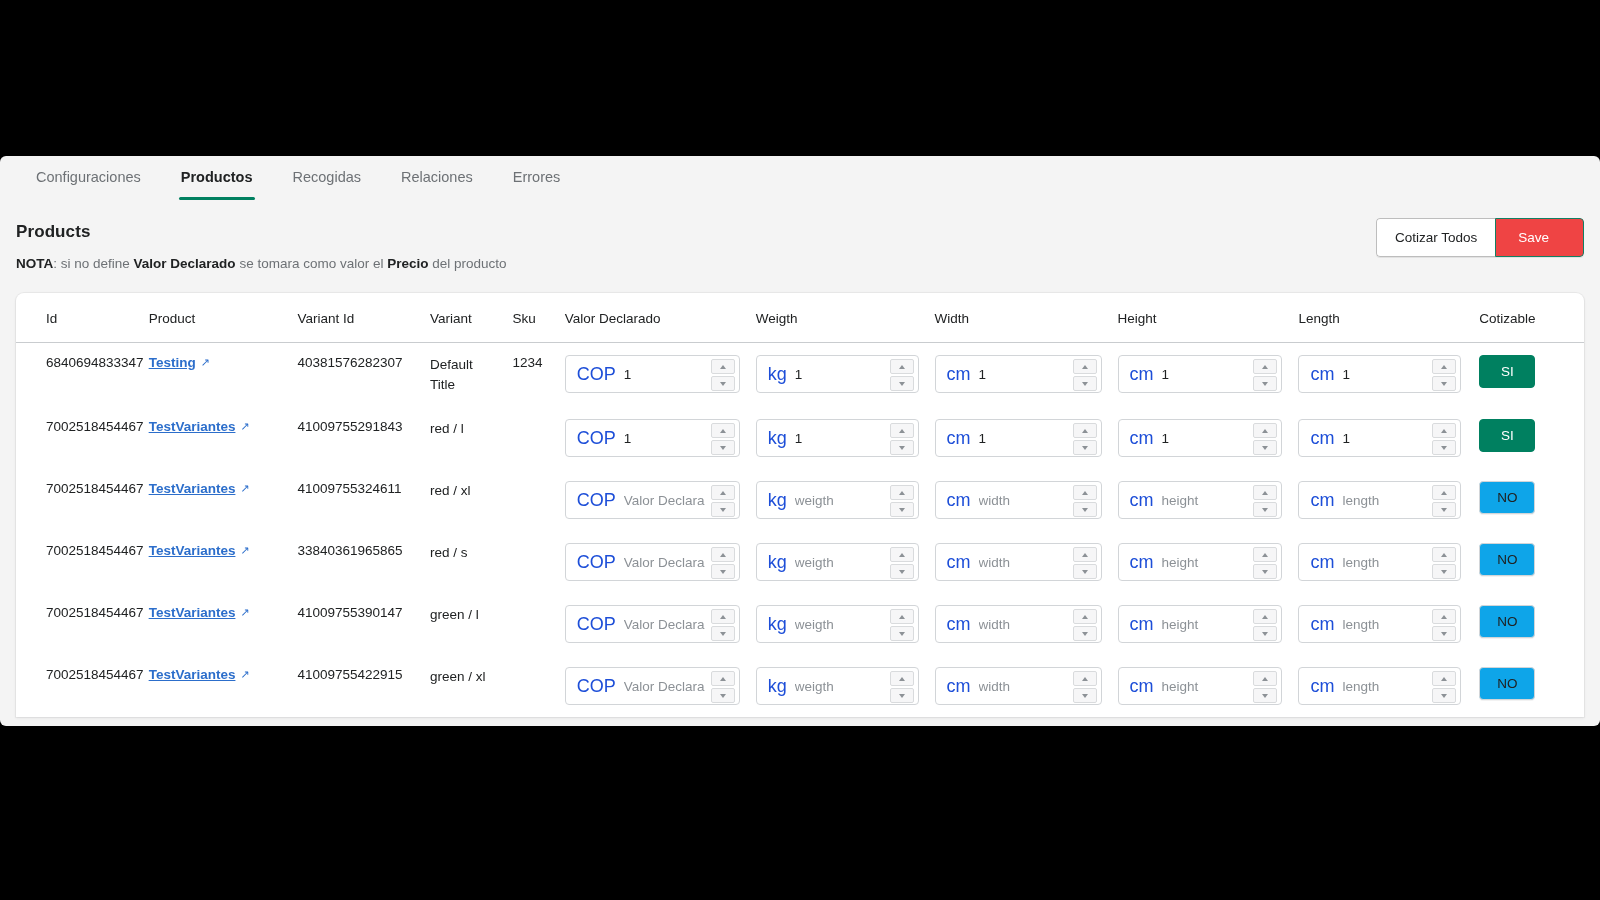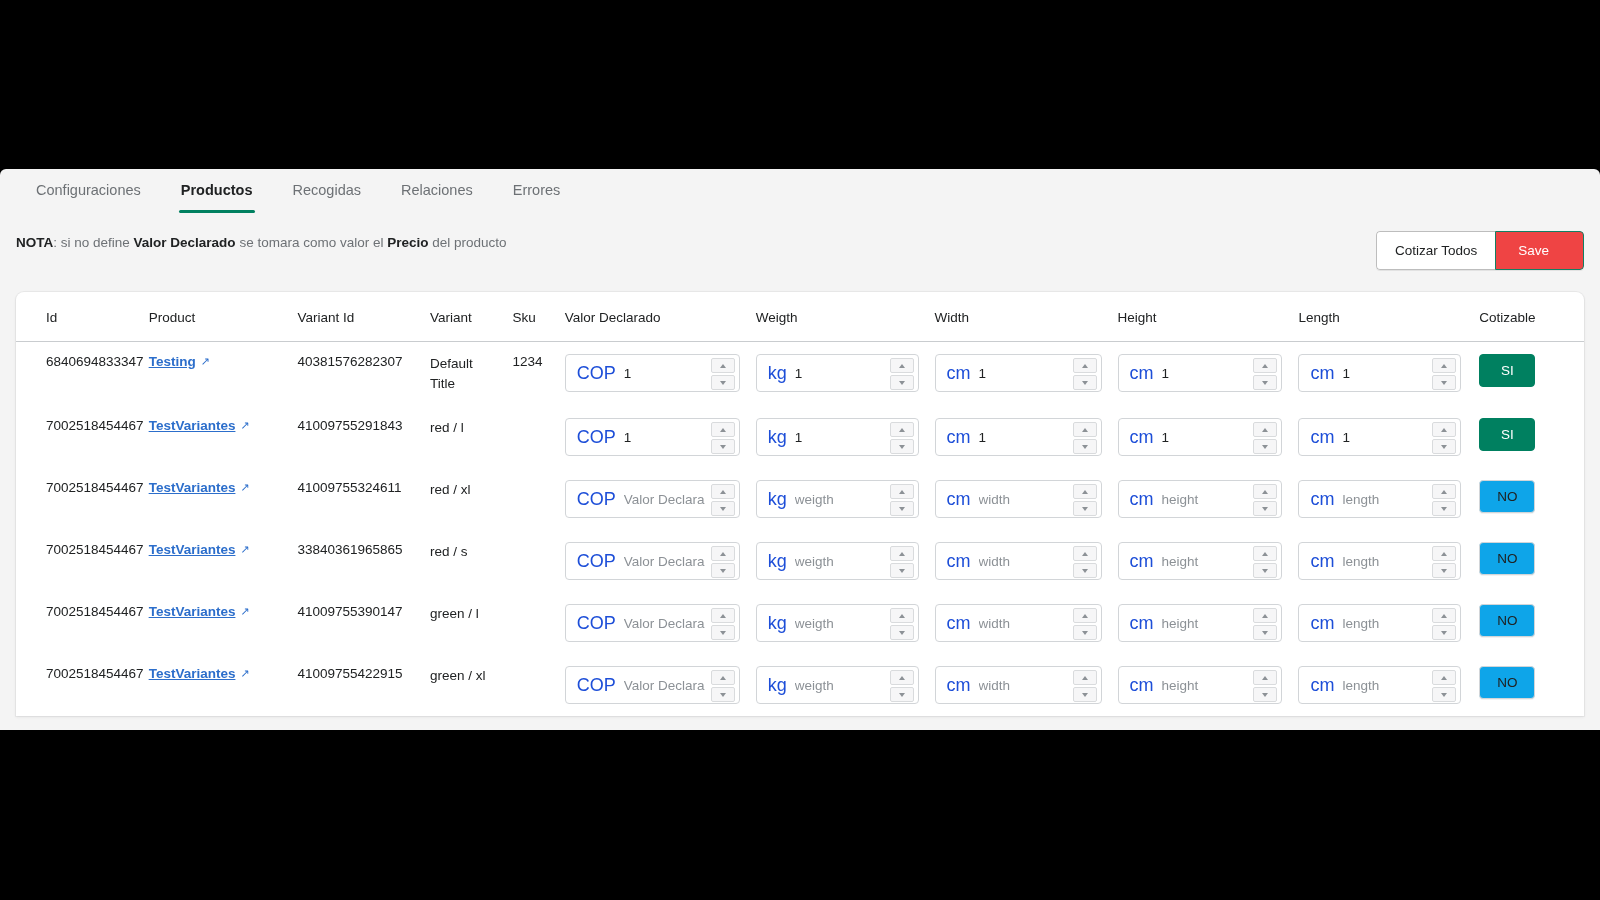--- a/index.html
+++ b/index.html
@@ -5,21 +5,21 @@
   * { box-sizing: border-box; }
   html, body {
     margin: 0; padding: 0;
     width: 1600px; height: 900px;
     background: #000000;
     font-family: "Liberation Sans", sans-serif;
     overflow: hidden;
   }
   #viewport {
     position: absolute;
-    left: 0; top: 169px;
+    left: 0; top: 156px;
     width: 1600px; height: 570px;
     background: #f4f4f4;
     overflow: hidden;
     border-radius: 6px;
   }
   .letterbox-top {
     position: absolute; left: 0; top: 0;
     width: 1600px; height: 160px; background: #000;
   }
   .letterbox-bottom {
@@ -265,20 +265,21 @@
   <div class="tabbar" id="tabbar">
       <div class="tab"><span>Configuraciones</span></div>
       <div class="tab active"><span>Productos</span></div>
       <div class="tab"><span>Recogidas</span></div>
       <div class="tab"><span>Relaciones</span></div>
       <div class="tab"><span>Errores</span></div>
     </div>
 
   <div class="pagehead">
     <div class="pagehead-left">
+      <div class="page-title">Products</div>
       <div class="nota">
         <b>NOTA</b><span>: si no define </span><b>Valor Declarado</b><span> se tomara como valor el </span><b>Precio</b><span> del producto</span>
       </div>
     </div>
     <div class="btn-group">
       <button class="btn btn-secondary">Cotizar Todos</button>
       <button class="btn btn-primary">Save</button>
     </div>
   </div>
 

